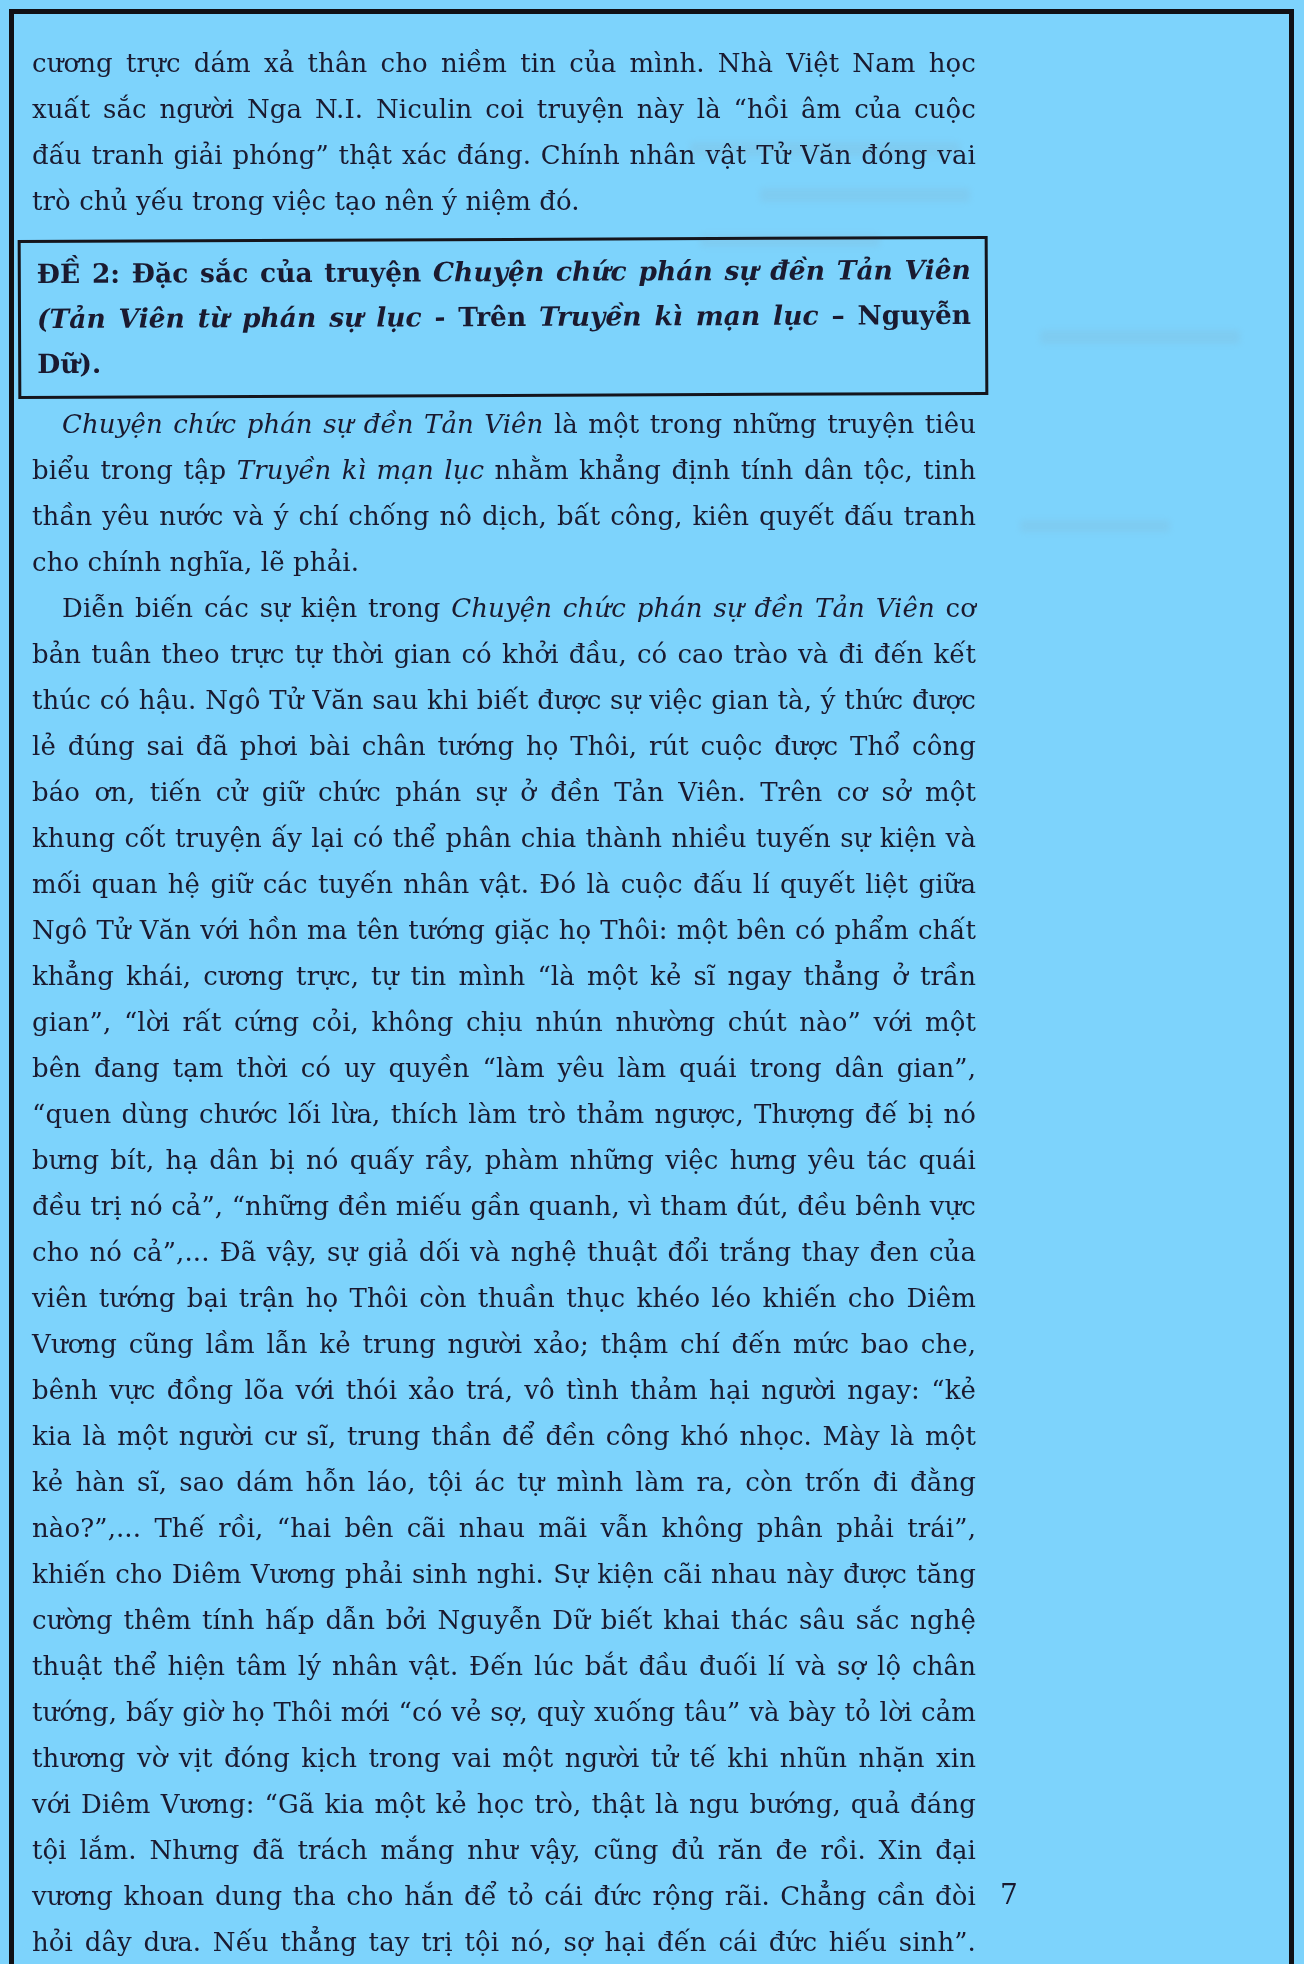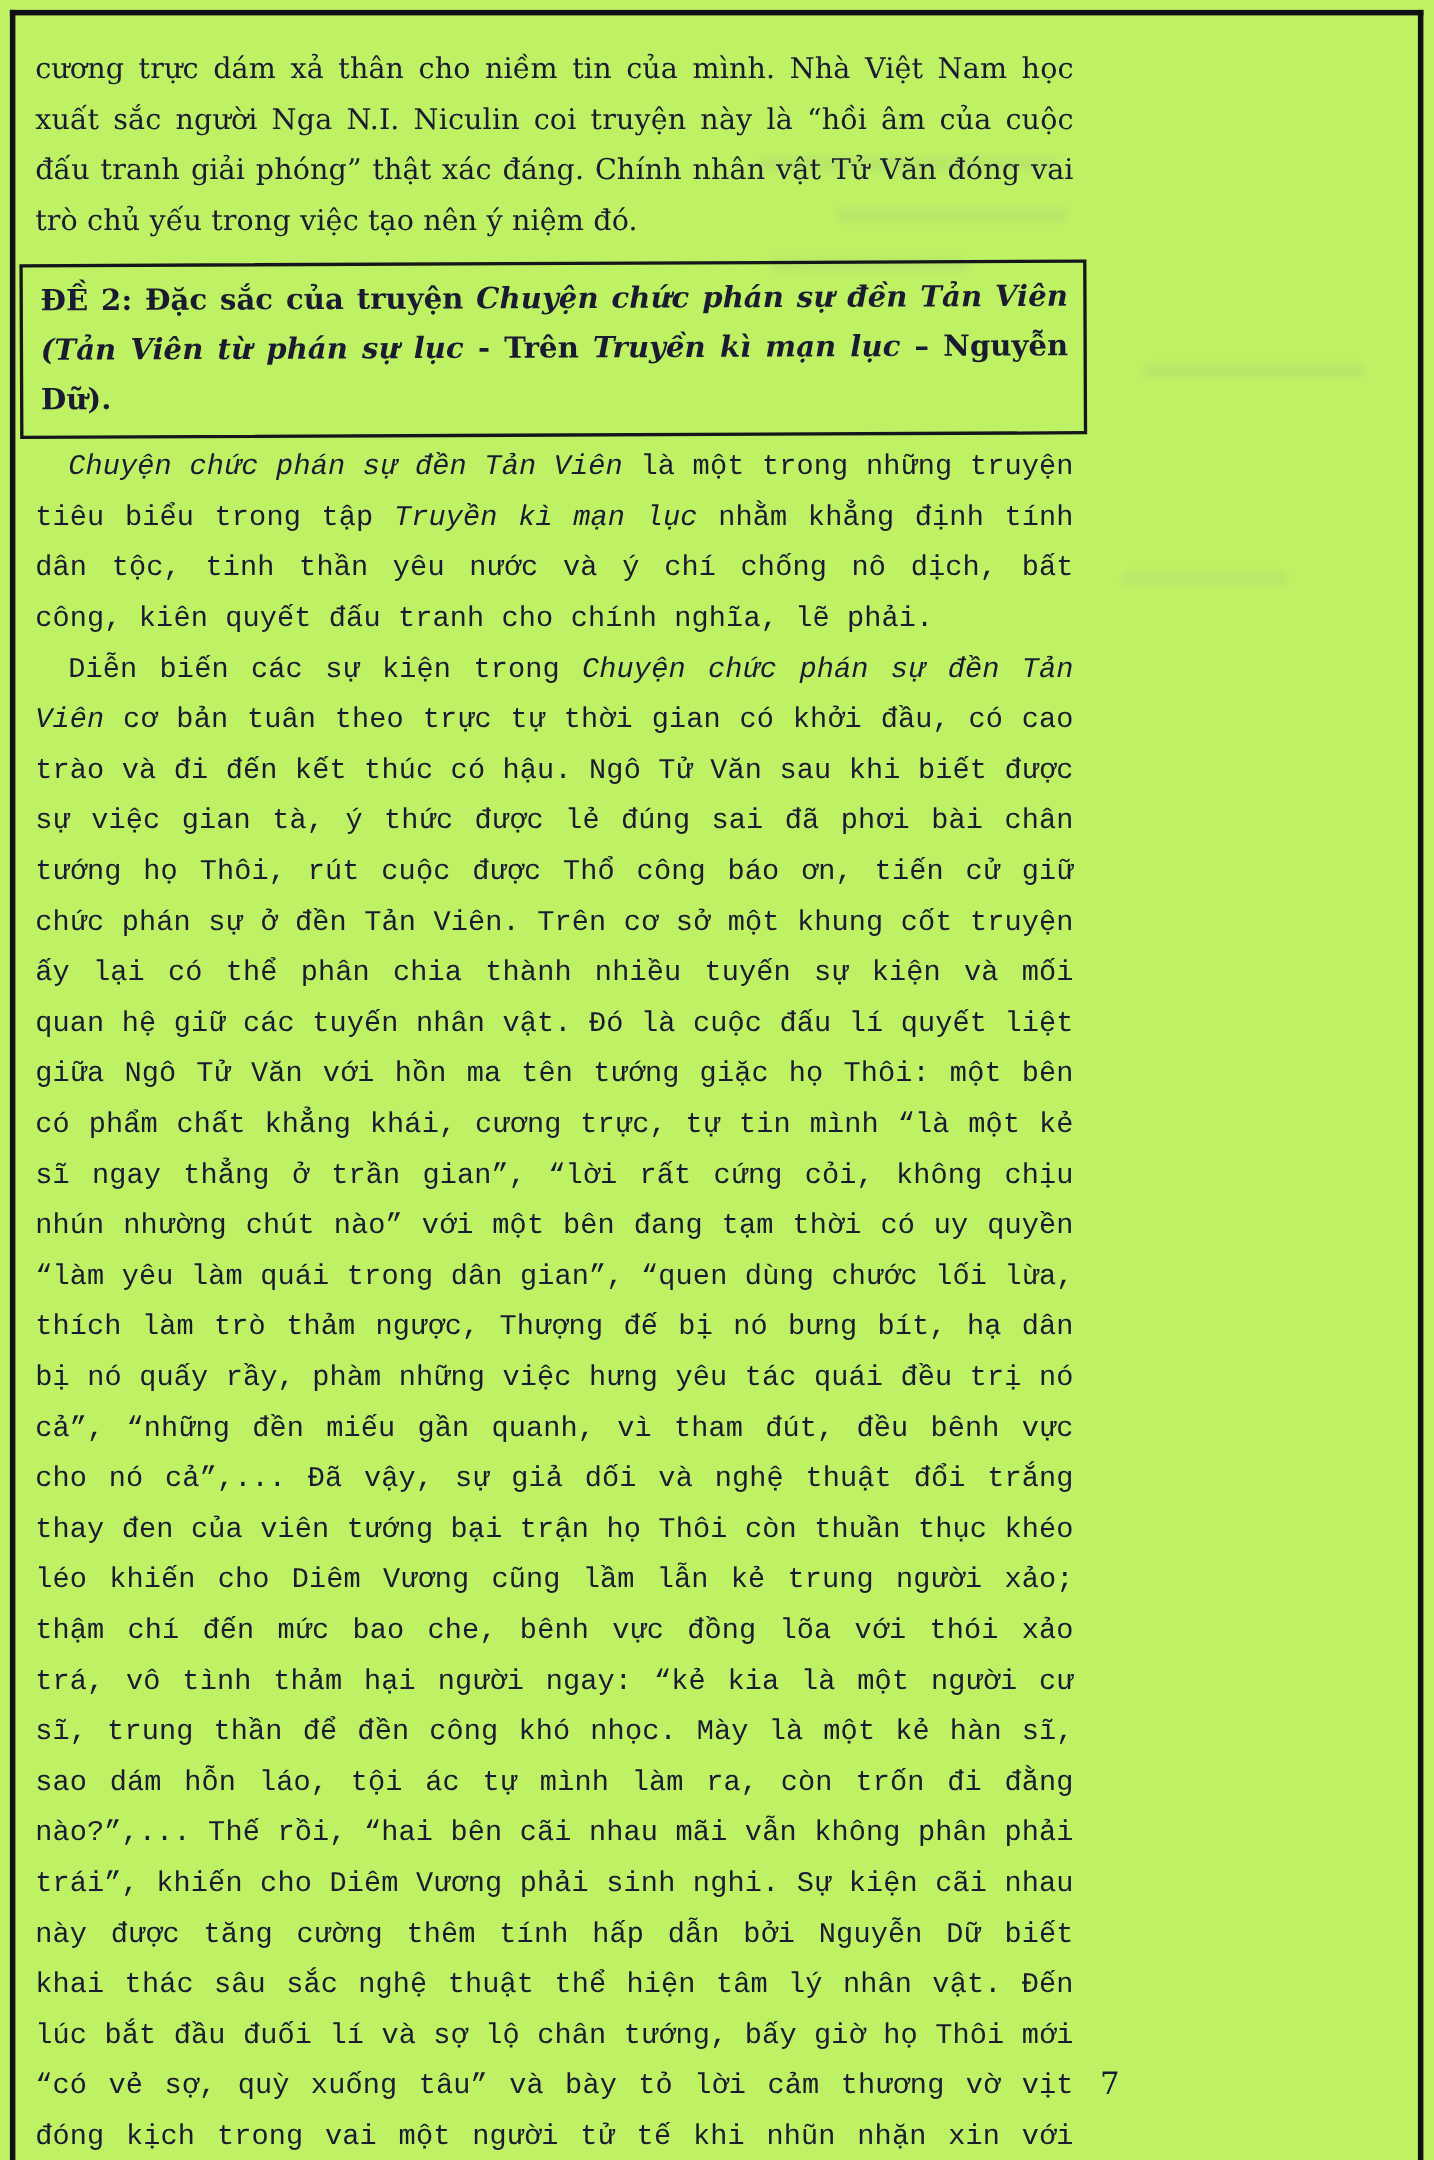--- a/index.html
+++ b/index.html
@@ -5,21 +5,21 @@
   html, body {
     margin: 0;
     padding: 0;
     background: #e9e9e6;
   }
   .page {
     position: relative;
     width: 1304px;
     height: 1964px;
     margin: 0 auto;
-    background: #bef264;
+    background: #7dd3fc;
     overflow: hidden;
     font-family: "DejaVu Serif", "Liberation Serif", serif;
     color: #1a1a30;
   }
   .frame {
     position: absolute;
     left: 9px;
     top: 9px;
     right: 10px;
     bottom: 0;
@@ -34,21 +34,21 @@
     top: 40px;
     width: 944px;
   }
   .para {
     margin: 0;
     font-size: 26px;
     line-height: 46px;
     text-align: justify;
     letter-spacing: 0.1px;
   }
-  .indent { text-indent: 30px; font-family: Liberation Mono, monospace; }
+  .indent { text-indent: 30px; }
   .prompt-box {
     box-sizing: border-box;
     margin: 14px 0 4px -14px;
     width: 970px;
     border: 3px solid #15151c;
     padding: 8px 14px 10px 16px;
     font-weight: bold;
     font-size: 26.5px;
     line-height: 45px;
     text-align: justify;

